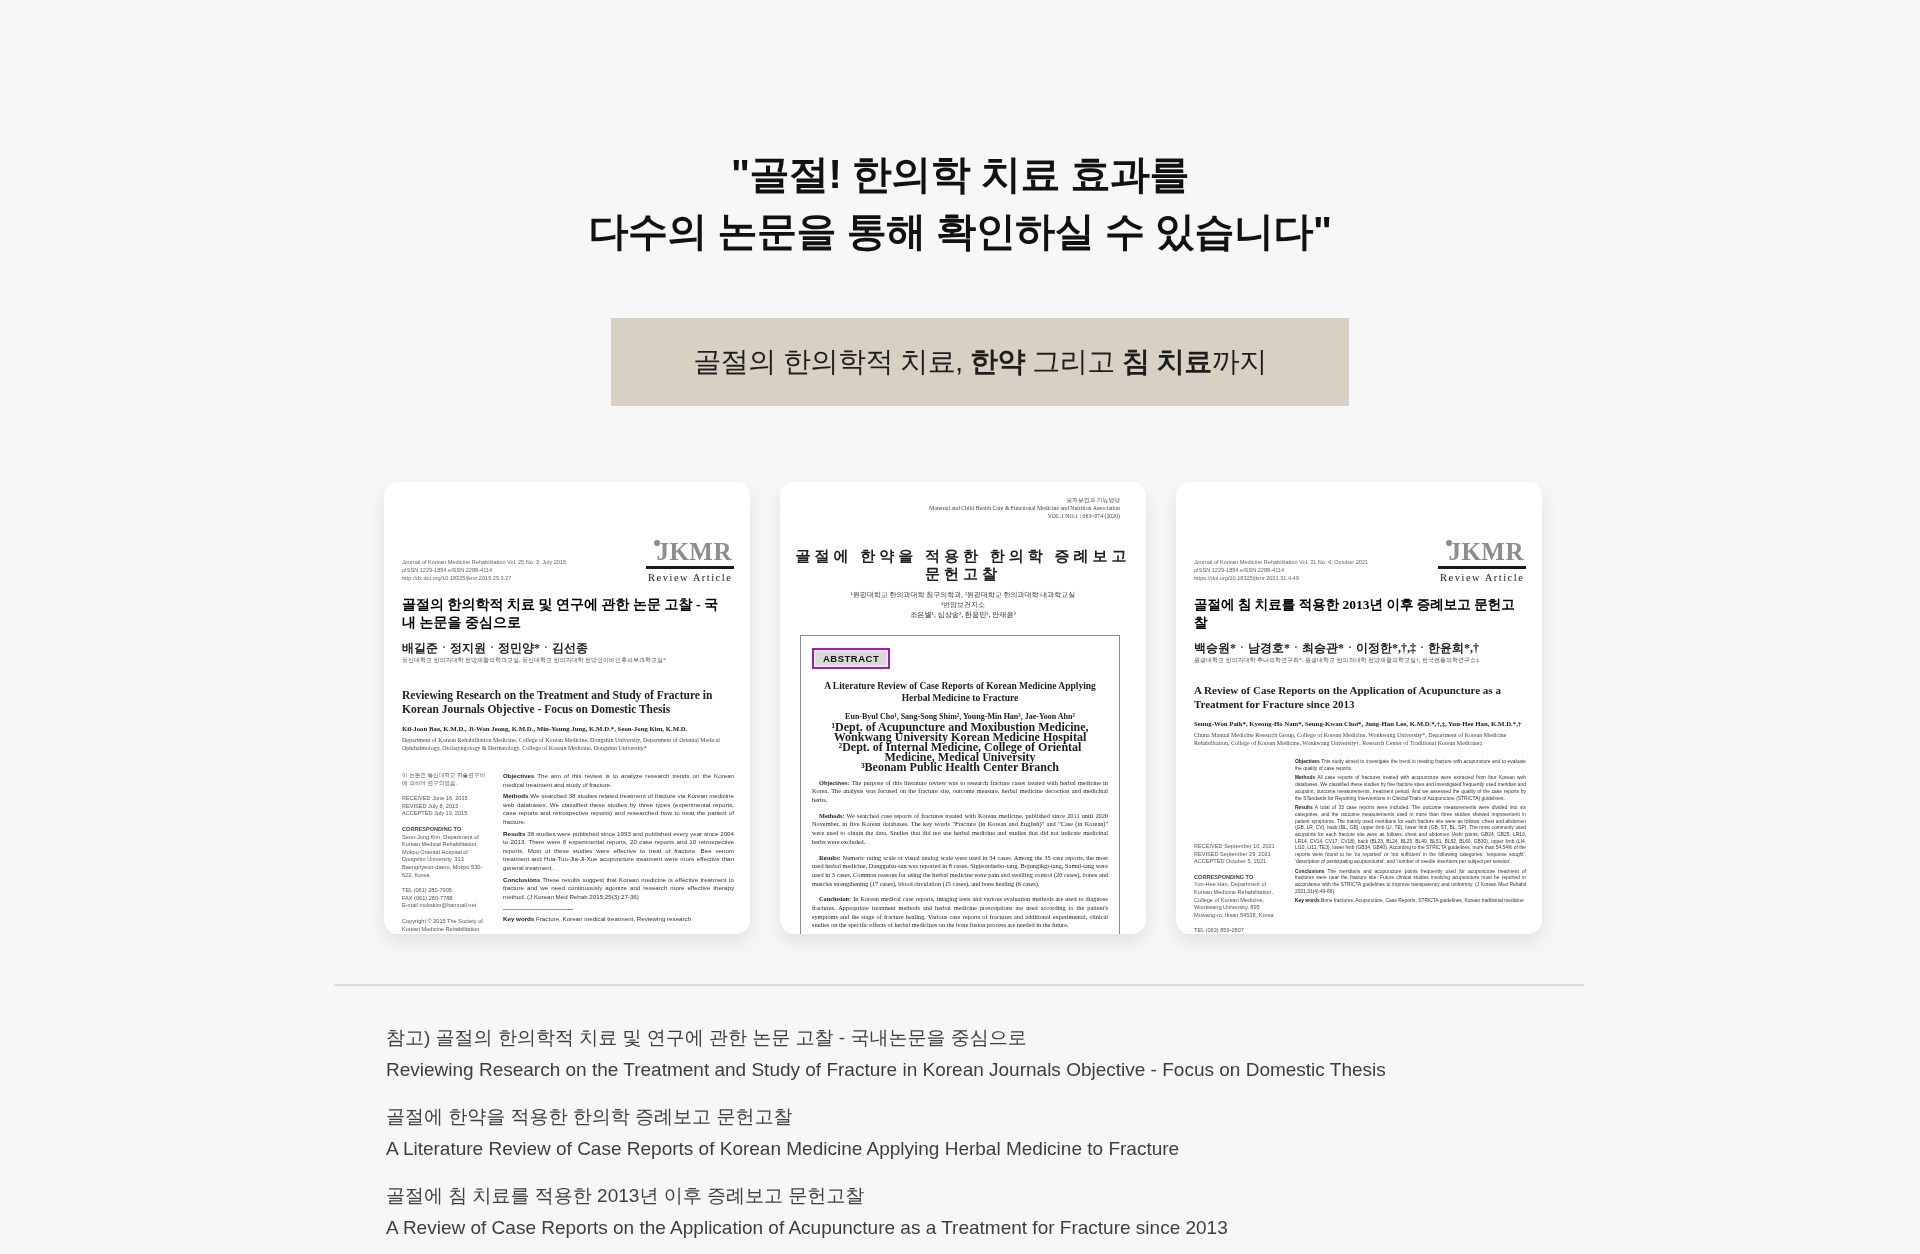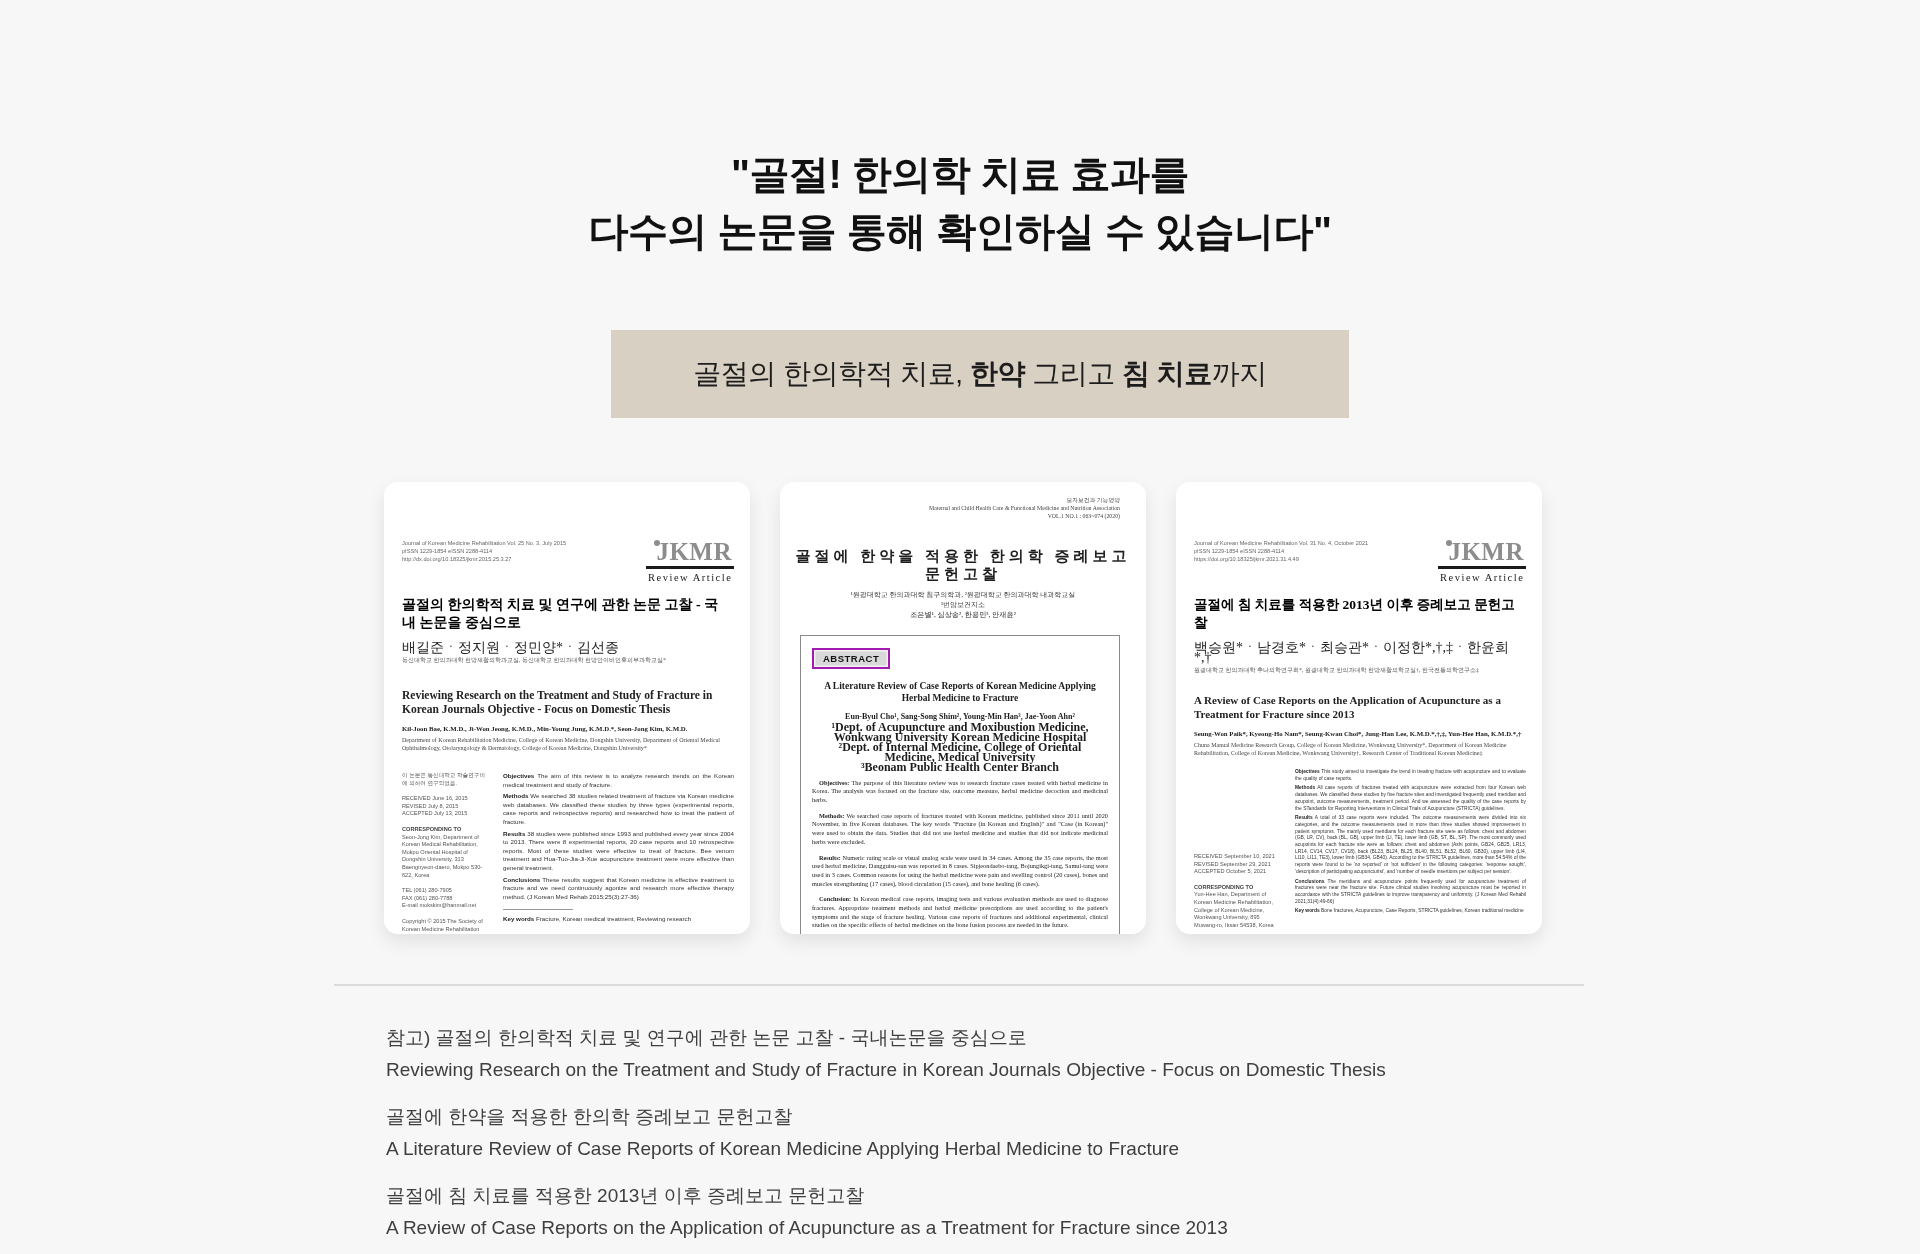--- a/index.html
+++ b/index.html
@@ -7,42 +7,42 @@
   body { font-family:"Liberation Sans","DejaVu Sans",sans-serif; background:#f7f7f7; overflow:hidden; }
   .page { position:relative; width:1920px; height:1254px; background:#f7f7f7; }
 
   
   .hero { position:absolute; top:146px; left:0; width:100%; text-align:center;
           font-size:40px; line-height:57px; font-weight:800; color:#111; letter-spacing:-0.5px; }
 
   
   .banner { position:absolute; left:611px; top:318px; width:738px; height:88px;
             background:#d8d0c2; display:flex; align-items:center; justify-content:center;
-            font-size:28px; color:#1d1d1d; letter-spacing:-0.5px;margin-top:12px; }
+            font-size:28px; color:#1d1d1d; letter-spacing:-0.5px; }
   .banner b { font-weight:700; }
 
   
   .card { position:absolute; top:482px; width:366px; height:452px; background:#fff;
           border-radius:14px; box-shadow:0 8px 18px rgba(0,0,0,.09); overflow:hidden; color:#333; }
   .card1 { left:384px; } .card2 { left:780px; } .card3 { left:1176px; }
 
   .serif { font-family:"Liberation Serif","DejaVu Serif",serif; }
 
   
-  .jhead { display:flex; justify-content:space-between; margin:57px 16px 12px 18px; }
+  .jhead { display:flex; justify-content:space-between; align-items:flex-end; margin:57px 16px 12px 18px; }
   .jinfo { font-size:5.6px; line-height:8px; color:#666; margin-bottom:2px; }
   .jlogo { text-align:center; position:relative; }
   .jkmr-word { font-family:"Liberation Serif","DejaVu Serif",serif; font-weight:700; font-size:25px;
                line-height:26px; color:#8d8d8d; letter-spacing:0.5px; display:block;
                border-bottom:3px solid #1a1a1a; padding:0 2px 1px 10px; }
   .jkmr-dot { position:absolute; left:8px; top:1px; width:6px; height:6px; border-radius:50%; background:#8d8d8d; }
   .jreview { font-family:"Liberation Serif","DejaVu Serif",serif; font-size:10.5px; line-height:12px;
              color:#222; letter-spacing:1.5px; margin-top:3px; }
   .ktitle { margin:8px 18px 0; font-weight:700; font-size:14px; line-height:18px; color:#000000; }
-  .kauthors { margin:11px 18px 0; font-weight:400; font-size:14px; line-height:10px; color:#222; }
+  .kauthors { margin:11px 18px 0; font-weight:700; font-size:12px; line-height:10px; color:#222; }
   .kaffil { margin:3px 18px 0; font-size:6px; line-height:8px; color:#555; }
   .etitle { margin:24px 18px 0; font-weight:700; font-size:11.5px; line-height:14px; color:#222; }
   .eauthors { margin:8px 18px 0; font-weight:700; font-size:6.8px; line-height:9px; color:#222; }
   .eaffil { margin:3px 18px 0; font-size:6px; line-height:8px; color:#444; }
   .cols { display:flex; gap:13px; margin:20px 16px 0 18px; }
   .colL { width:88px; flex:none; font-size:5.6px; line-height:7.6px; color:#555; }
   .colL .blk { margin-bottom:8px; }
   .colL .lbl { color:#444; font-weight:700; }
   .colR { flex:1; font-size:6.2px; line-height:8.6px; text-align:justify; color:#333; }
   .colR .para { margin-bottom:3px; }

